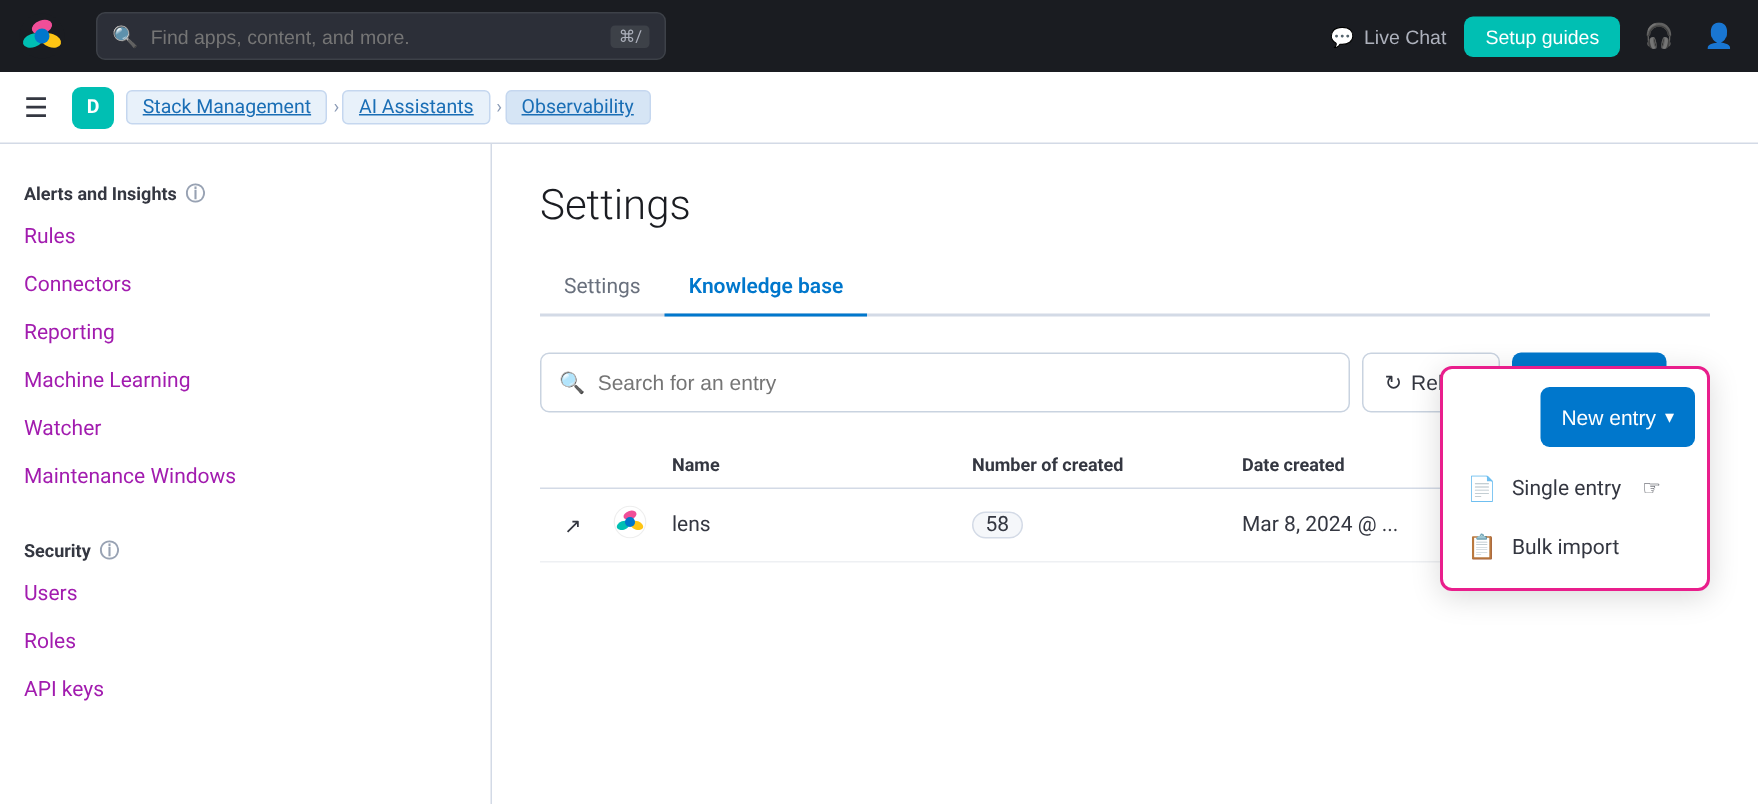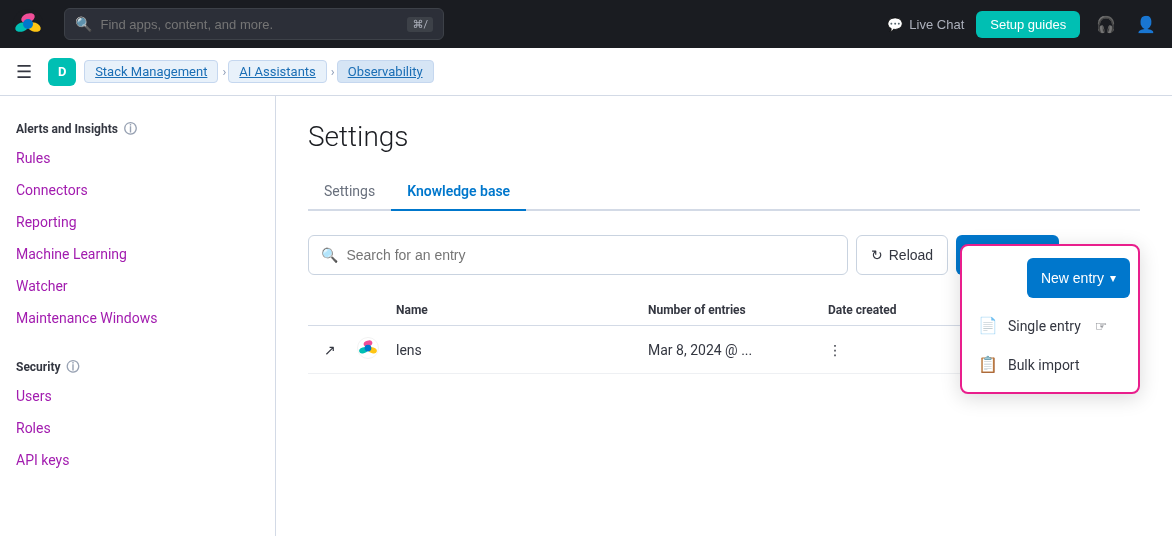--- a/index.html
+++ b/index.html
@@ -55,21 +55,21 @@
       text-decoration: underline;
     }
     .breadcrumb-item.last { background: #d6e5f5; }
     .breadcrumb-arrow { color: #8a9ab5; margin: 0 2px; font-size: 13px; }
 
     
     .main-layout { display: flex; height: calc(100vh - 96px); overflow: hidden; }
 
     
     .sidebar {
-      width: 276px; border-right: 1px solid #d3dae6; overflow-y: auto;
+      width: 328px; border-right: 1px solid #d3dae6; overflow-y: auto;
       background: #fff; flex-shrink: 0; padding: 16px 0;
     }
     .sidebar-section-title {
       display: flex; align-items: center; gap: 6px;
       font-size: 12px; font-weight: 700; color: #343741;
       padding: 8px 16px 4px 16px; text-transform: none; letter-spacing: 0;
     }
     .sidebar-section-title .help-icon { color: #98a2b3; font-size: 13px; cursor: pointer; }
     .sidebar-item {
       padding: 8px 16px; cursor: pointer; color: #a21caf; font-size: 14px;
@@ -236,39 +236,42 @@
       <button class="new-entry-btn">
         <span>New entry</span>
         <span class="chevron">▾</span>
       </button>
     </div>
 
     <div class="table-header">
       <span></span>
       <span></span>
       <span>Name</span>
-      <span>Number of entries</span>
+      <span>Number of created</span>
       <span>Date created</span>
       <span></span>
     </div>
 
     <div class="table-row">
       <span>
         <span class="expand-icon">↗</span>
       </span>
       <span>
         <svg width="24" height="24" viewBox="0 0 32 32" xmlns="http://www.w3.org/2000/svg">
           <circle cx="16" cy="16" r="14" fill="#fff" stroke="#eee"></circle>
           <ellipse cx="16" cy="10" rx="6" ry="3.8" fill="#f04e98" transform="rotate(-20 16 10)"></ellipse>
           <ellipse cx="10" cy="19" rx="6" ry="3.8" fill="#00bfb3" transform="rotate(-20 10 19)"></ellipse>
           <ellipse cx="22" cy="19" rx="6" ry="3.8" fill="#fec514" transform="rotate(20 22 19)"></ellipse>
           <ellipse cx="16" cy="16" rx="4.5" ry="4.5" fill="#07c"></ellipse>
         </svg>
       </span>
       <span>lens</span>
+      <span>
+        <span class="count-badge">58</span>
+      </span>
       <span>Mar 8, 2024 @ ...</span>
       <span>⋮</span>
     </div>
 
     <div class="dropdown-overlay">
       <div class="dropdown-header">
         <button class="new-entry-btn-top">
           <span>New entry</span>
           <span style="font-size:12px;">▾</span>
         </button>

